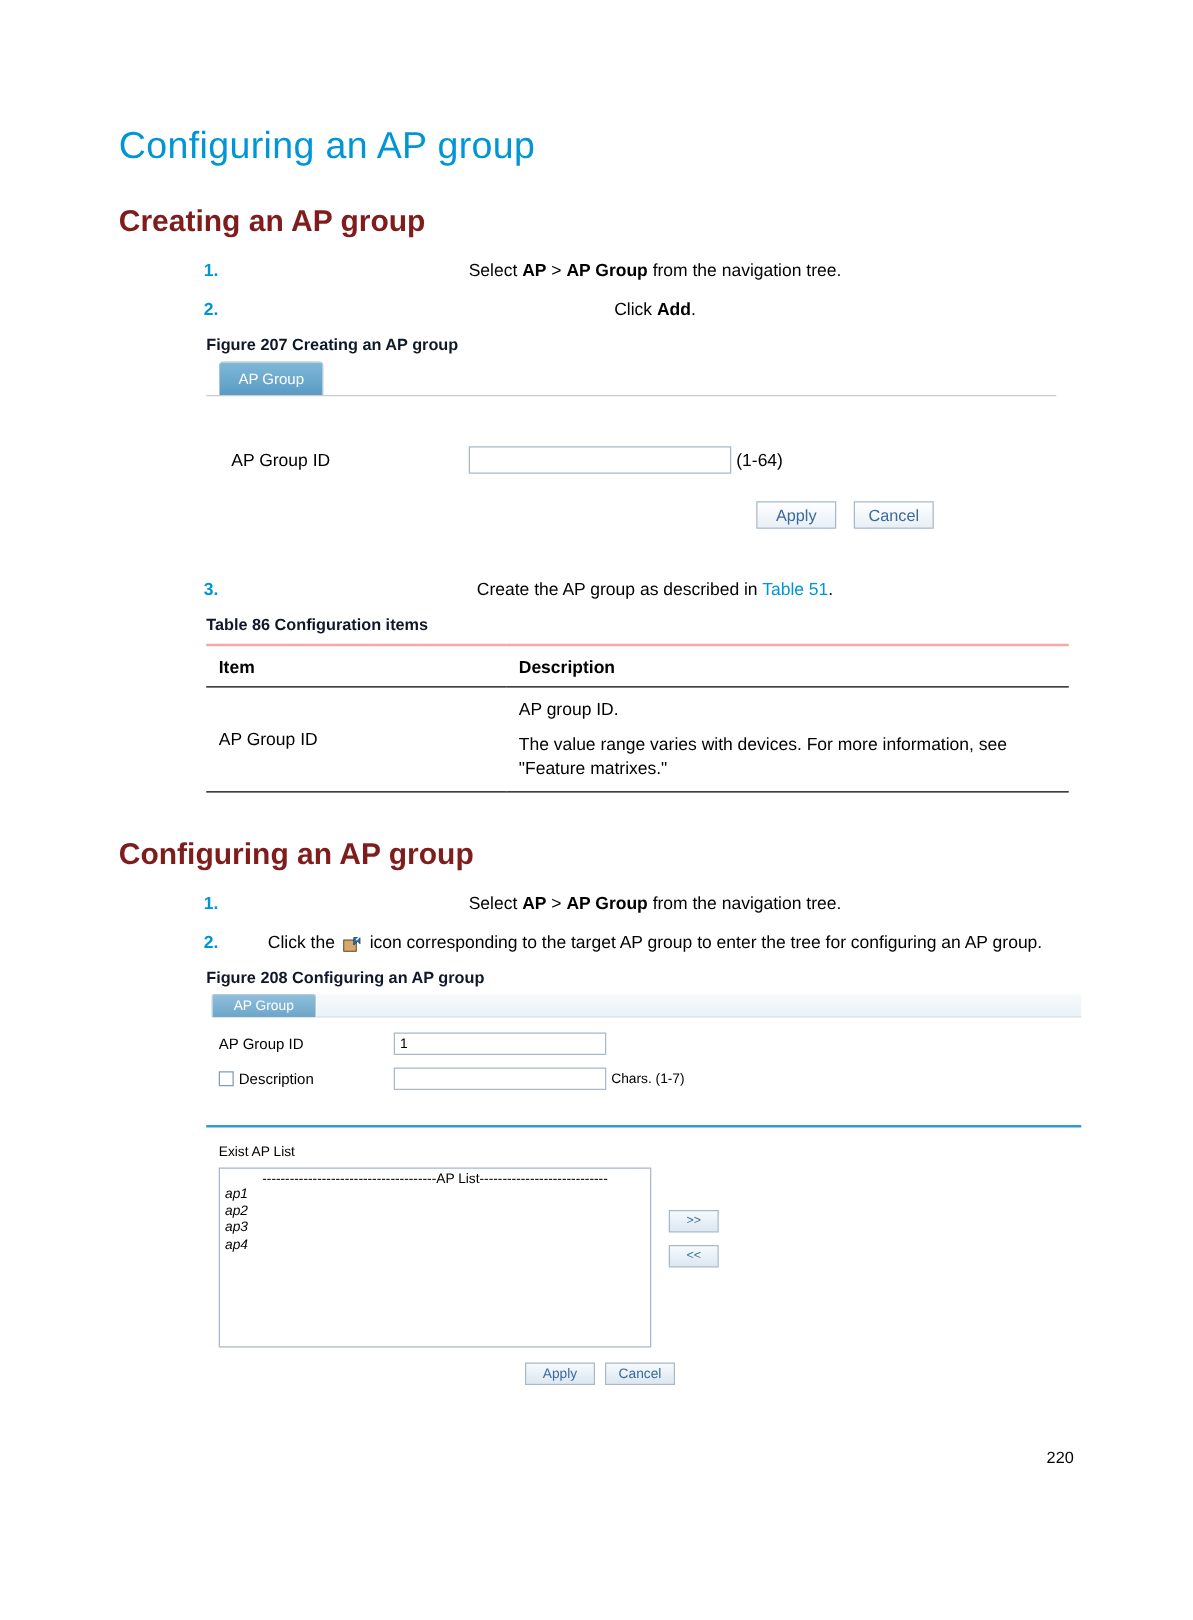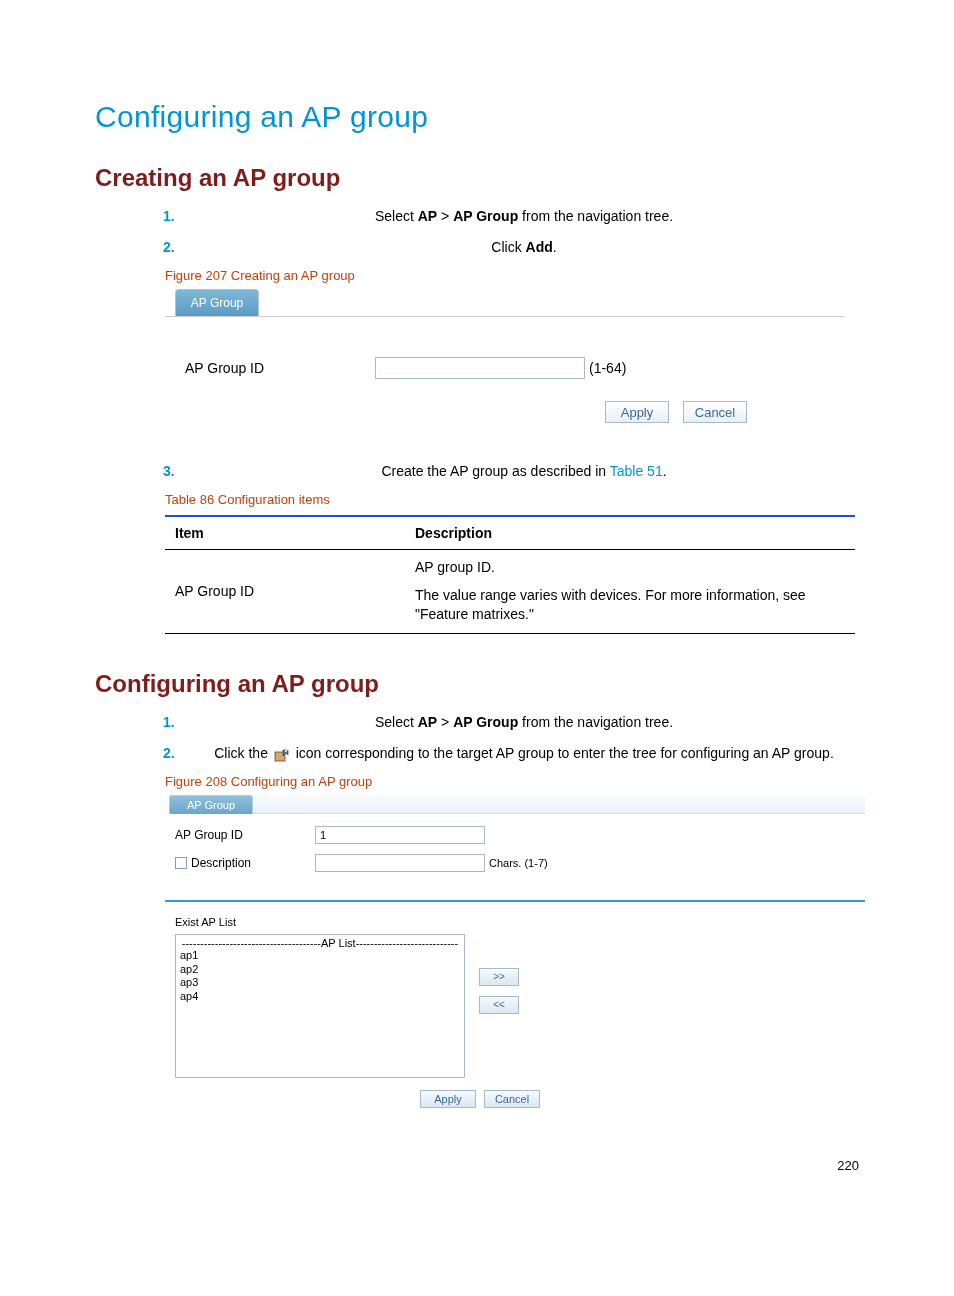--- a/index.html
+++ b/index.html
@@ -45,22 +45,22 @@
   }
   ol li::before {
     content: counter(item) ".";
     color: #0096d6;
     font-weight: bold;
     position: absolute;
     left: -26px;
   }
   .bold { font-weight: bold; }
   .fig-caption, .tbl-caption {
-    color: #c2410c;
-    font-weight: normal;
+    color: #0f172a;
+    font-weight: bold;
     font-size: 13px;
     margin: 10px 0 4px 70px;
   }
   .link { color: #0096d6; }
 
   
   .fig207 {
     margin: 6px 0 18px 70px;
     width: 680px;
   }
@@ -105,21 +105,21 @@
     display:flex; align-items:center; justify-content:center;
   }
 
   
   .tbl86 {
     margin: 8px 0 36px 70px;
     width: 690px;
     border-collapse: collapse;
     font-size: 14px;
   }
-  .tbl86 thead tr { border-top: 2px solid #1d4ed8; border-bottom: 1px solid #000; }
+  .tbl86 thead tr { border-top: 2px solid #fca5a5; border-bottom: 1px solid #000; }
   .tbl86 th { text-align:left; font-weight:bold; padding:8px 10px; }
   .tbl86 td { padding:8px 10px; vertical-align:top; line-height:1.4; }
   .tbl86 tbody tr { border-bottom: 1px solid #000; }
 
   
   .fig208 {
     margin: 6px 0 30px 70px;
     width: 700px;
     font-family: Tahoma, Arial, sans-serif;
     font-size: 12px;
@@ -141,32 +141,32 @@
   .finp208.w1 { width:170px; }
   .finp208.w2 { width:170px; }
   .fhint208 { margin-left:4px; font-size:11px; }
   .chk208 { width:12px; height:12px; border:1px solid #7f9db9; display:inline-block; }
   .divider208 { border-top:2px solid #2f9bd6; margin:8px 0 14px 0; }
 
   .exist-lbl { margin-left:10px; font-size:11px; margin-bottom:6px; }
   .dual-list { display:flex; align-items:flex-start; margin-left:10px; gap:14px; }
   .listbox {
     border:1px solid #a8b8c6;
-    width:290px; height:144px;
+    width:346px; height:144px;
     padding:2px;
     position:relative;
     overflow:hidden;
   }
   .listbox-header {
     font-size:11px;
     text-align:center;
     white-space:nowrap;
     overflow:hidden;
   }
-  .listbox-items { font-size:11px; padding-left:2px; }
+  .listbox-items { font-size:11px; padding-left:2px;font-style:italic; }
   .listbox-item { line-height:1.25; }
   .dual-btns { display:flex; flex-direction:column; gap:10px; margin-top:34px; }
   .dual-btn {
     width:40px; height:18px;
     background:linear-gradient(#f6fafd,#dbe7f2);
     border:1px solid #a8b8c6;
     color:#3a6a98;
     font-size:10px;
     display:flex; align-items:center; justify-content:center;
   }

